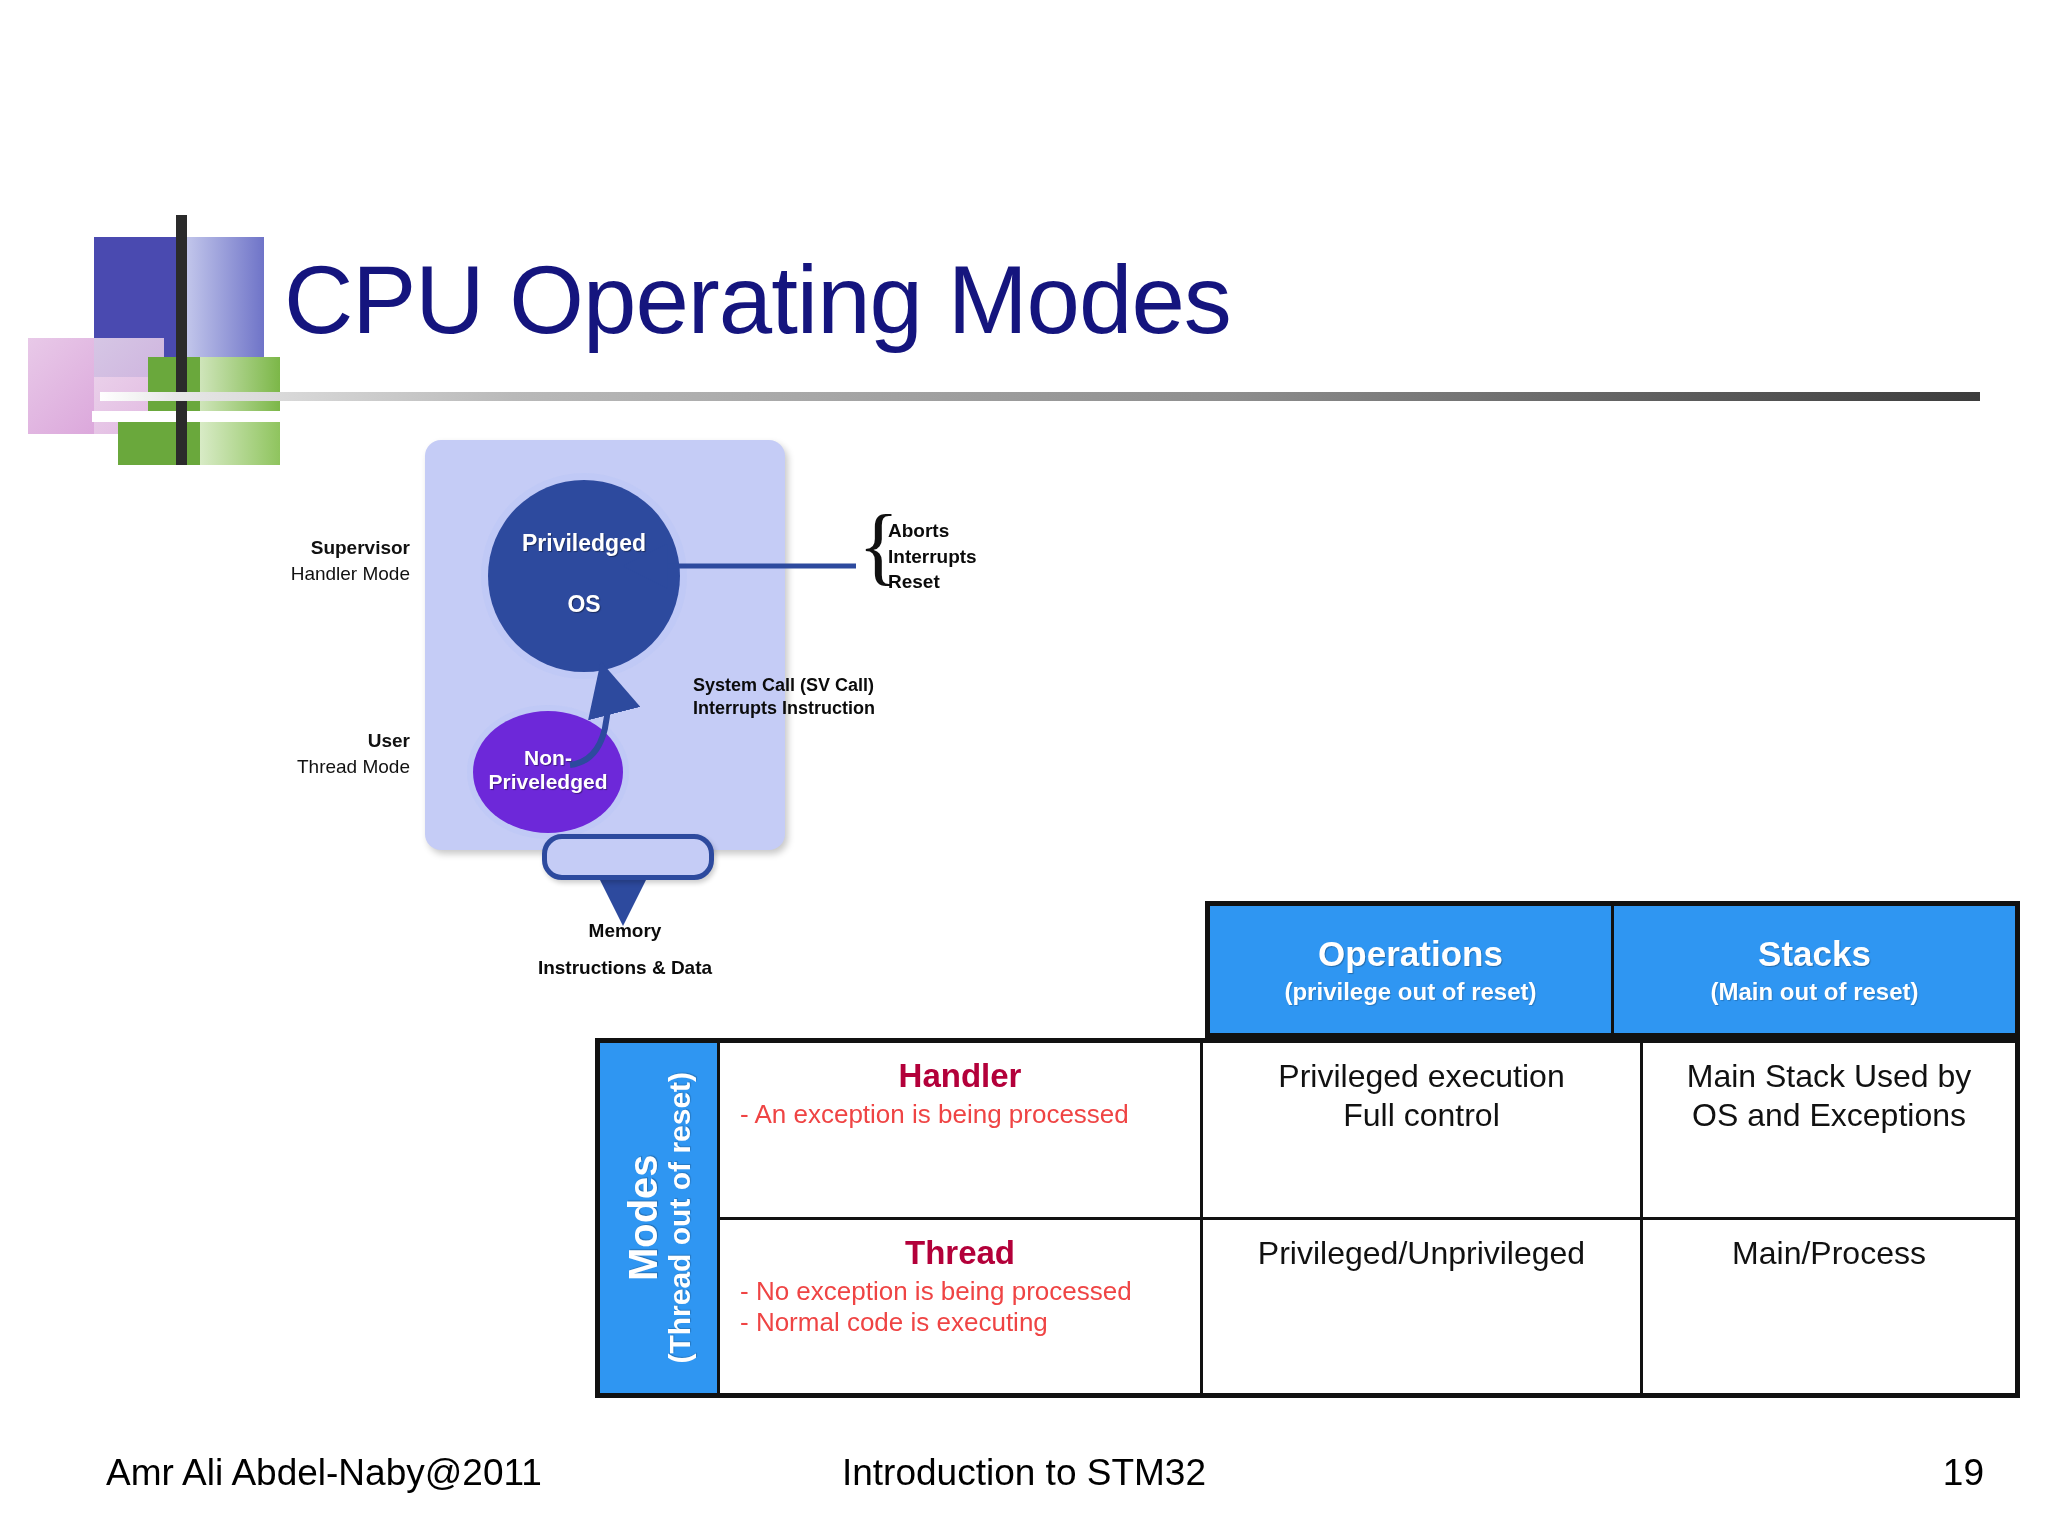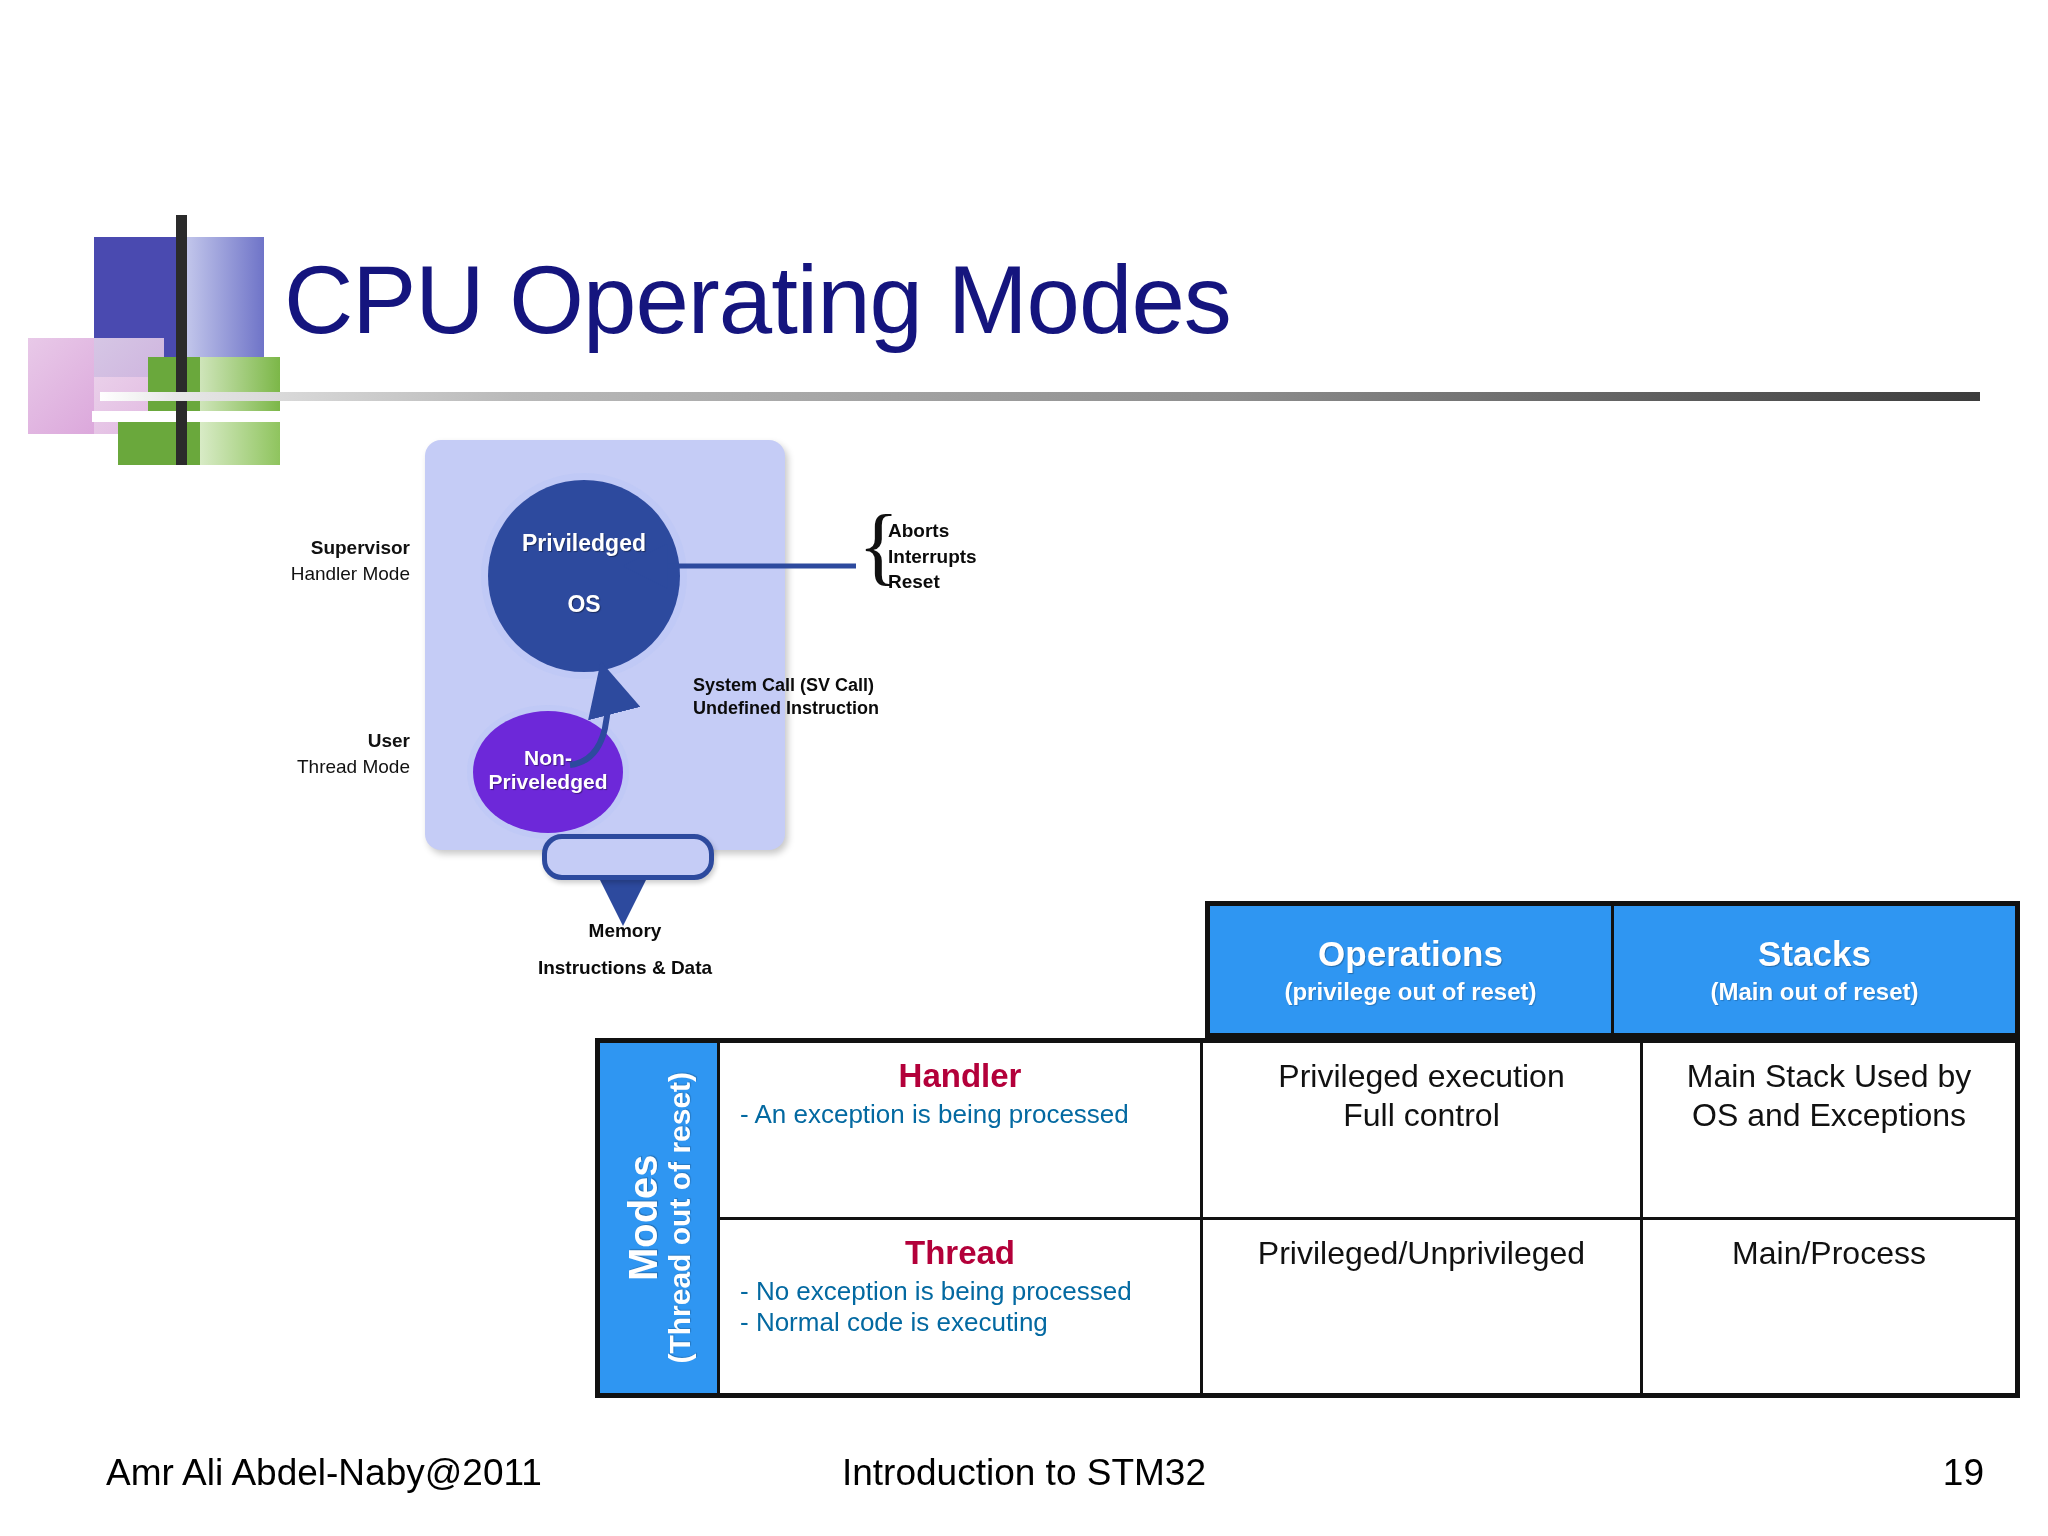--- a/index.html
+++ b/index.html
@@ -207,21 +207,21 @@
 
   #rows-wrap { flex: 1 1 auto; display: flex; flex-direction: column; }
   .tbl-row { flex: 1 1 0; display: flex; }
   .tbl-row + .tbl-row { border-top: 3px solid #111111; }
   .cell { box-sizing: border-box; padding: 14px 12px; }
   .cell + .cell { border-left: 3px solid #111111; }
   .c-mode { width: 480px; text-align: center; }
   .c-ops  { width: 440px; text-align: center; display:flex; align-items:flex-start; justify-content:center; }
   .c-stk  { flex: 1 1 auto; text-align: center; display:flex; align-items:flex-start; justify-content:center; }
   .mode-title { font-size: 33px; font-weight: bold; color: #b3003a; margin-bottom: 4px; }
-  .mode-bullet { font-size: 26px; color: #0369a1; text-align: left; line-height: 1.22; padding-left: 8px; }
+  .mode-bullet { font-size: 26px; color: #ef4444; text-align: left; line-height: 1.22; padding-left: 8px; }
   .cell-text { font-size: 32px; color: #111111; line-height: 1.22; }
 
   
   #footer-left   { position: absolute; left: 106px;  top: 1452px; font-size: 37px; color: #000000; }
   #footer-center { position: absolute; left: 0; right: 0; top: 1452px; text-align: center; font-size: 37px; color: #000000; }
   #footer-right  { position: absolute; right: 64px; top: 1452px; font-size: 37px; color: #000000; }
 
   svg.ov { position: absolute; left: 0; top: 0; overflow: visible; }
 </style>
 </head>
@@ -249,21 +249,21 @@
     <div class="circle-priv">
       <div class="l1">Priviledged</div>
       <div class="l2">OS</div>
     </div>
     <div class="circle-nonpriv">
       <div class="l1">Non-</div>
       <div class="l2">Priveledged</div>
     </div>
     <div id="syscall-label">
       <div>System Call (SV Call)</div>
-      <div>Undefined Instruction</div>
+      <div>Interrupts Instruction</div>
     </div>
   </div>
 
   <svg class="ov" width="700" height="570">
     <defs>
       <marker id="ah" markerWidth="9" markerHeight="9" refX="7.5" refY="4.5" orient="auto">
         <path d="M0,0 L9,4.5 L0,9 Z" fill="#2d4a9e"></path>
       </marker>
     </defs>
 

